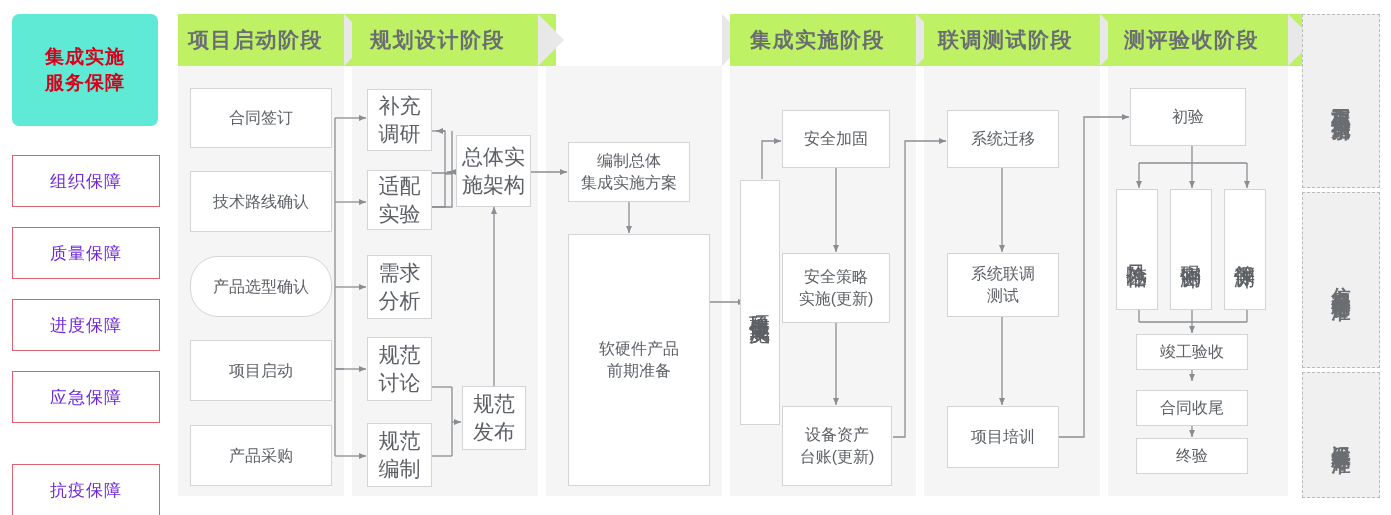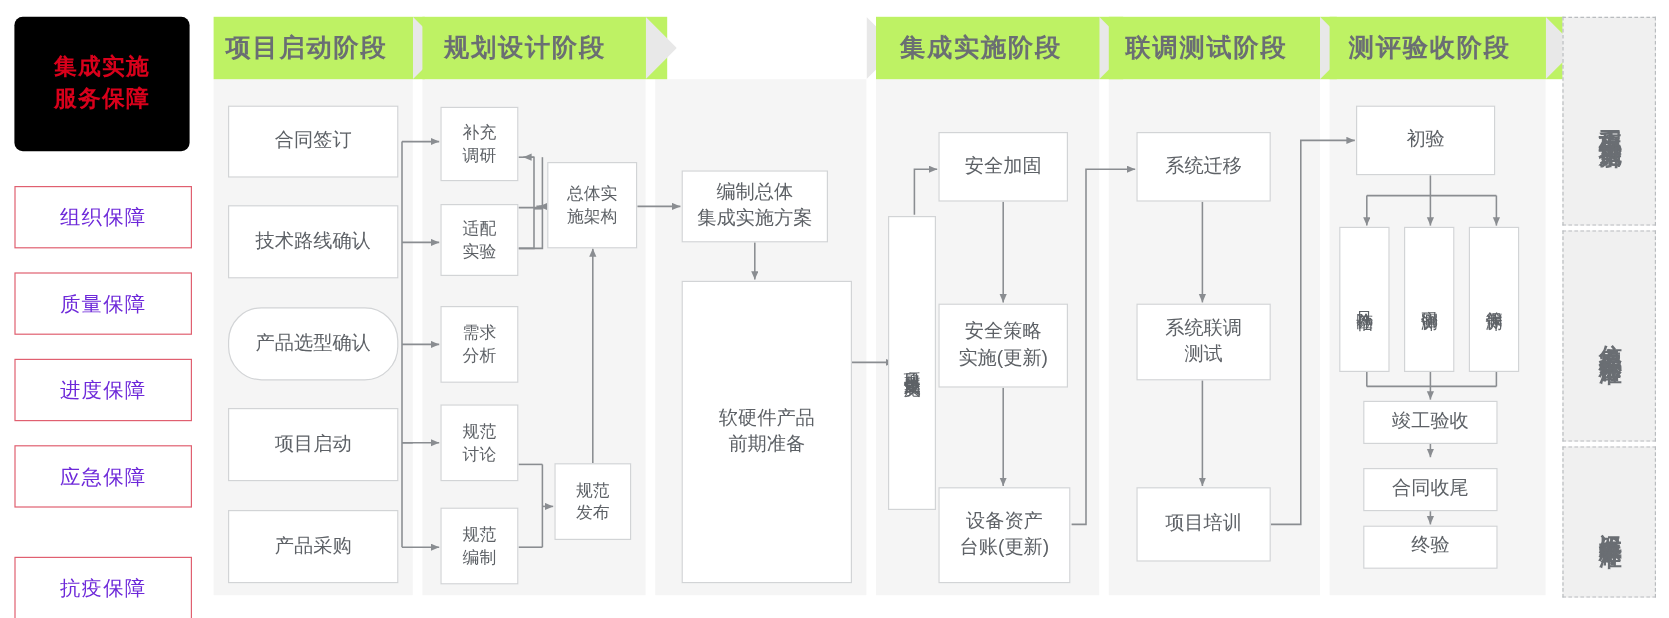--- a/index.html
+++ b/index.html
@@ -6,21 +6,21 @@
   body{
     width:1391px;height:515px;background:#ffffff;
     font-family:"Liberation Sans","DejaVu Sans",sans-serif;
     color:#5c6066;overflow:hidden;position:relative;
   }
   #stage{position:absolute;left:0;top:0;width:1391px;height:515px;}
 
   
   .title-card{
     position:absolute;left:12px;top:14px;width:146px;height:112px;
-    background:#000000;border-radius:7px;
+    background:#5eead4;border-radius:7px;
     display:flex;align-items:center;justify-content:center;
     color:#d9001b;font-weight:bold;font-size:19px;line-height:1.35;
     text-align:center;letter-spacing:1px;
   }
   .guar-box{
     position:absolute;left:12px;width:146px;height:50px;
     background:#ffffff;border:1.5px solid #e06070;
     display:flex;align-items:center;justify-content:center;
     font-size:17px;color:#6d28d9;letter-spacing:1px;
   }
@@ -41,21 +41,21 @@
     clip-path:polygon(0 0,100% 50%,0 100%);
   }
 
   
   .node{
     position:absolute;background:#ffffff;border:1px solid #d2d4d6;
     display:flex;align-items:center;justify-content:center;
     text-align:center;font-size:16px;color:#5d6166;line-height:1.35;
     box-sizing:border-box;
   }
-  .node.sm{font-size:14px;}
+  .node.sm{font-size:21px;}
   .node.vert{
     writing-mode:vertical-rl;text-orientation:upright;
     letter-spacing:1px;line-height:1.1;
   }
 
   
   .svg-layer{position:absolute;left:0;top:0;width:1391px;height:515px;pointer-events:none;}
 
   
   .rail{
@@ -311,21 +311,21 @@
   </div>
   <div class="node sm vert" style="left:1224px;top:189px;width:42px;height:121px;">
     <span>等保测评</span>
   </div>
   <div class="node" style="left:1136px;top:334px;width:112px;height:36px;">
     <span>竣工验收</span>
   </div>
   <div class="node" style="left:1136px;top:390px;width:112px;height:36px;">
     <span>合同收尾</span>
   </div>
-  <div class="node" style="left:1136px;top:438px;width:112px;height:36px;font-family:Liberation Mono, monospace;">
+  <div class="node" style="left:1136px;top:438px;width:112px;height:36px;">
     <span>终验</span>
   </div>
 
   <div class="rail" style="top:14px;height:174px;">
     <span class="vtxt">工程项目实施指引</span>
   </div>
   <div class="rail" style="top:192px;height:176px;">
     <span class="vtxt">信息安全保密标准</span>
   </div>
   <div class="rail" style="top:372px;height:126px;">

